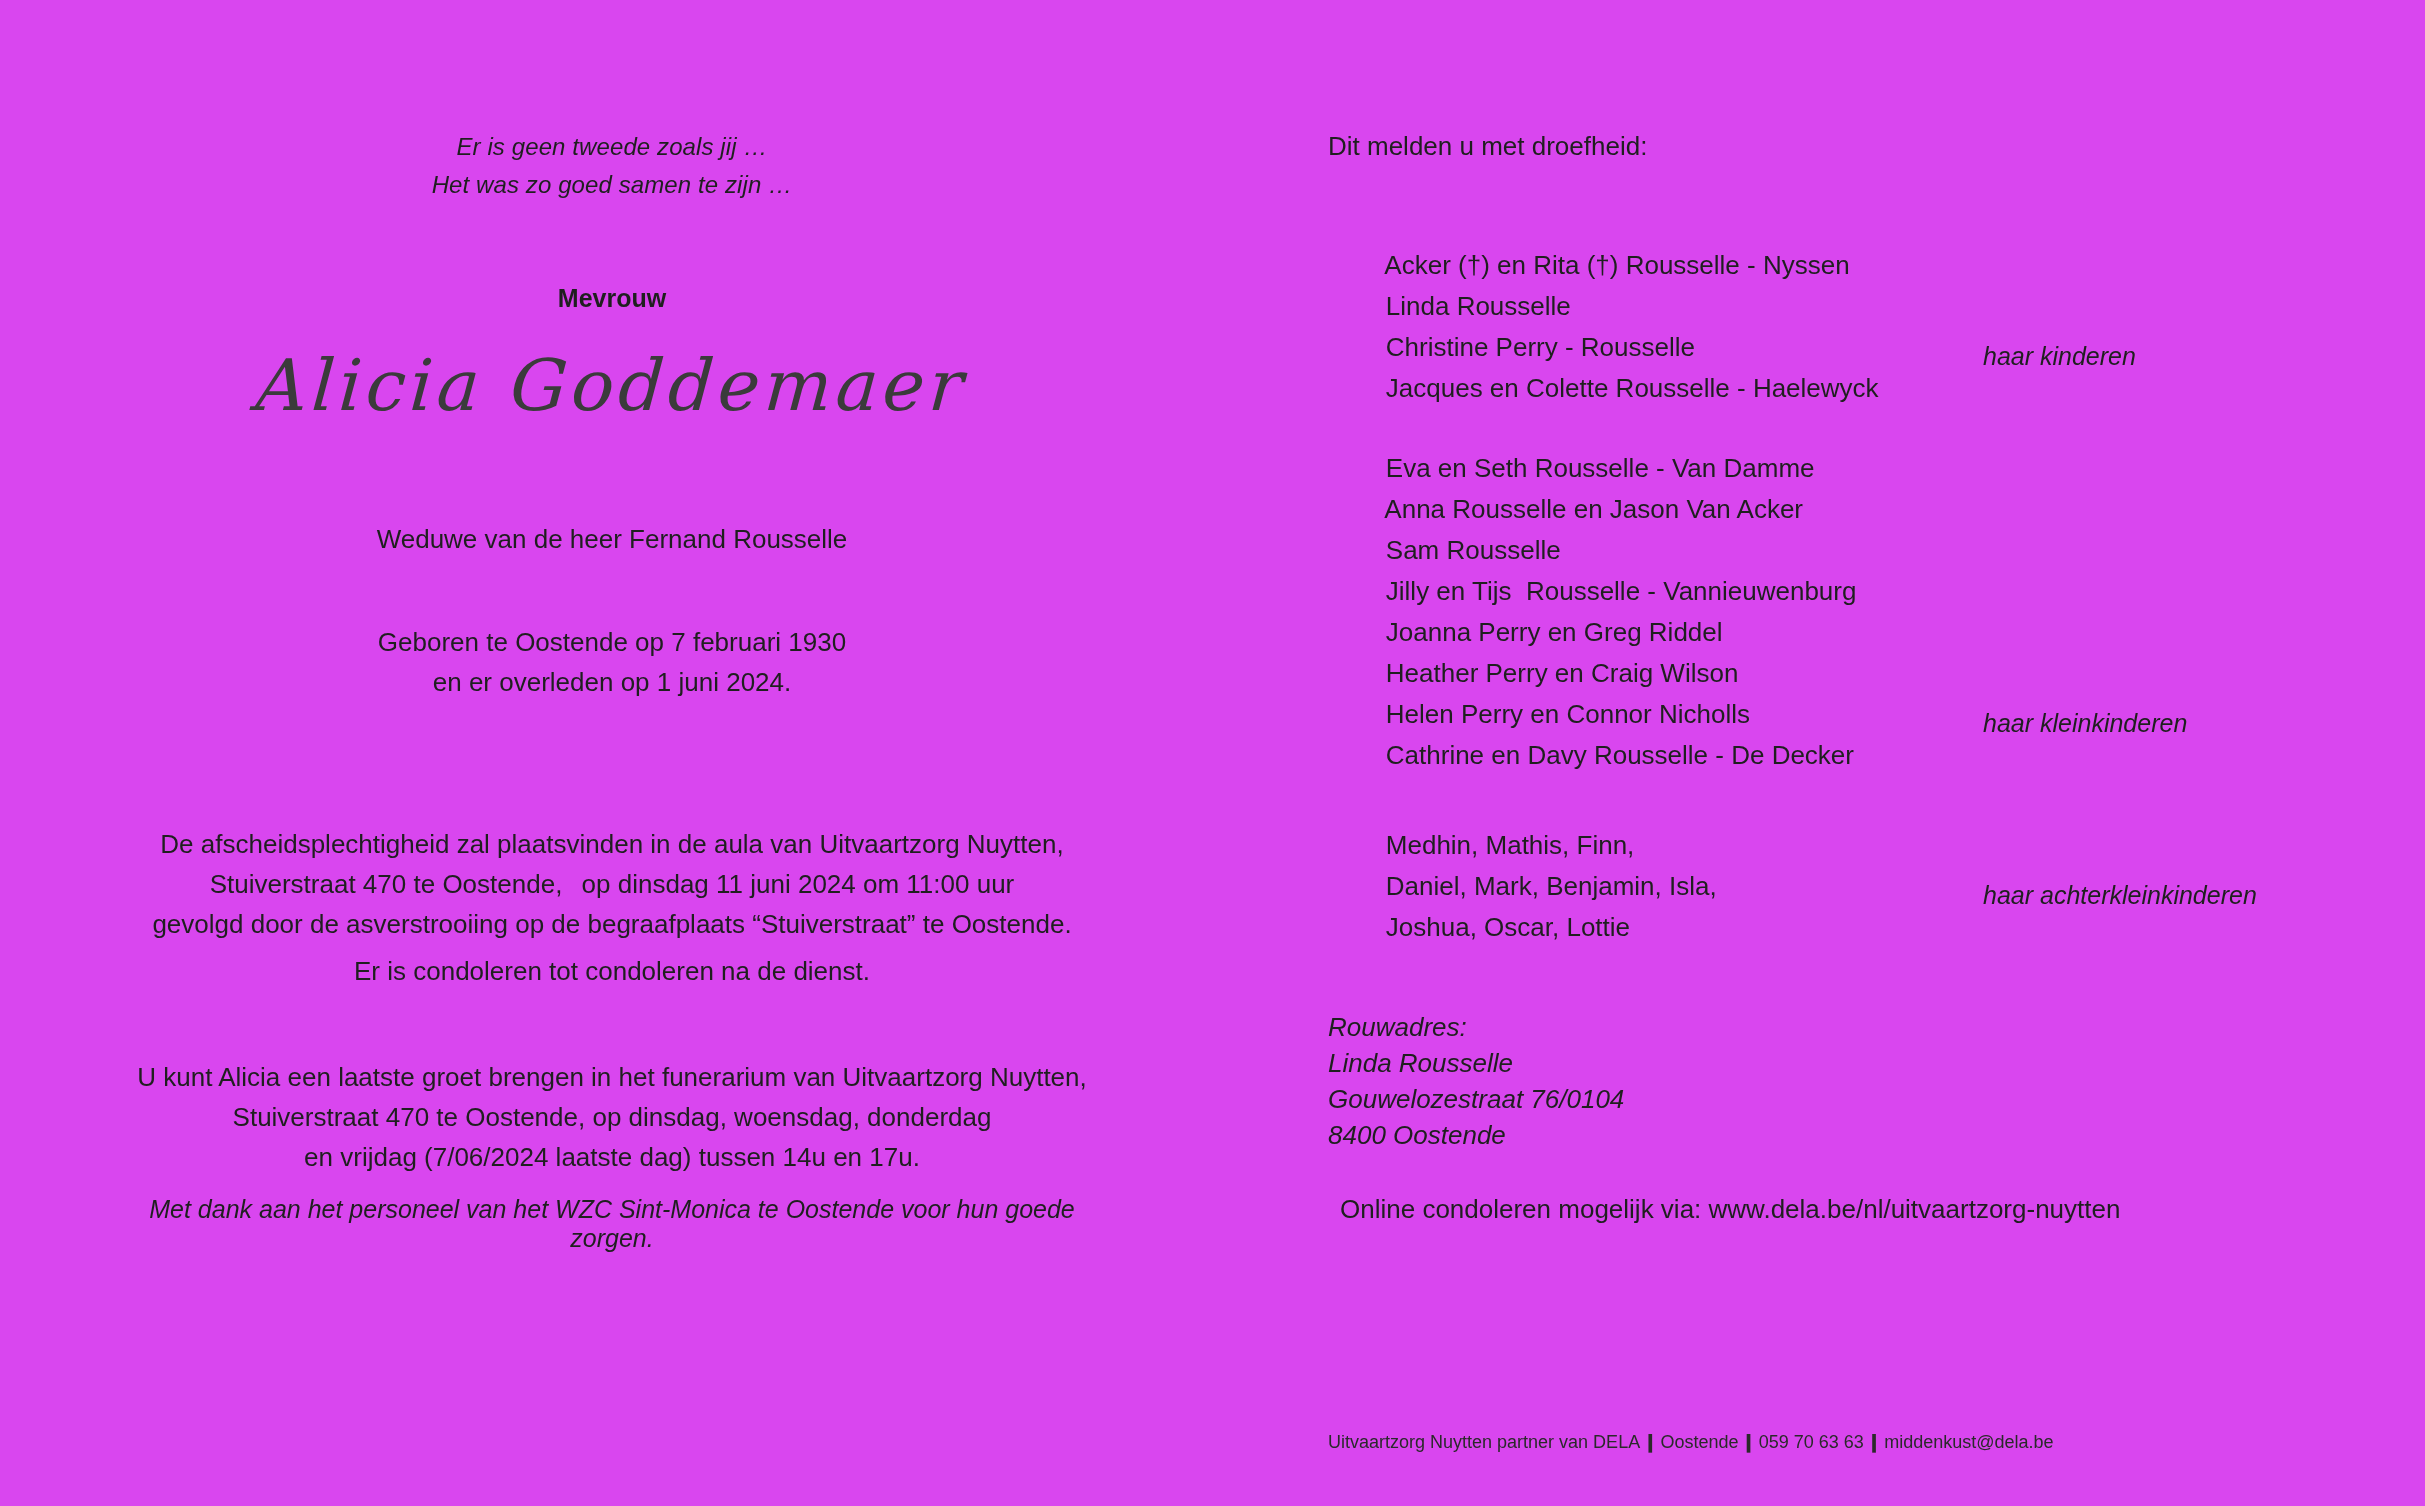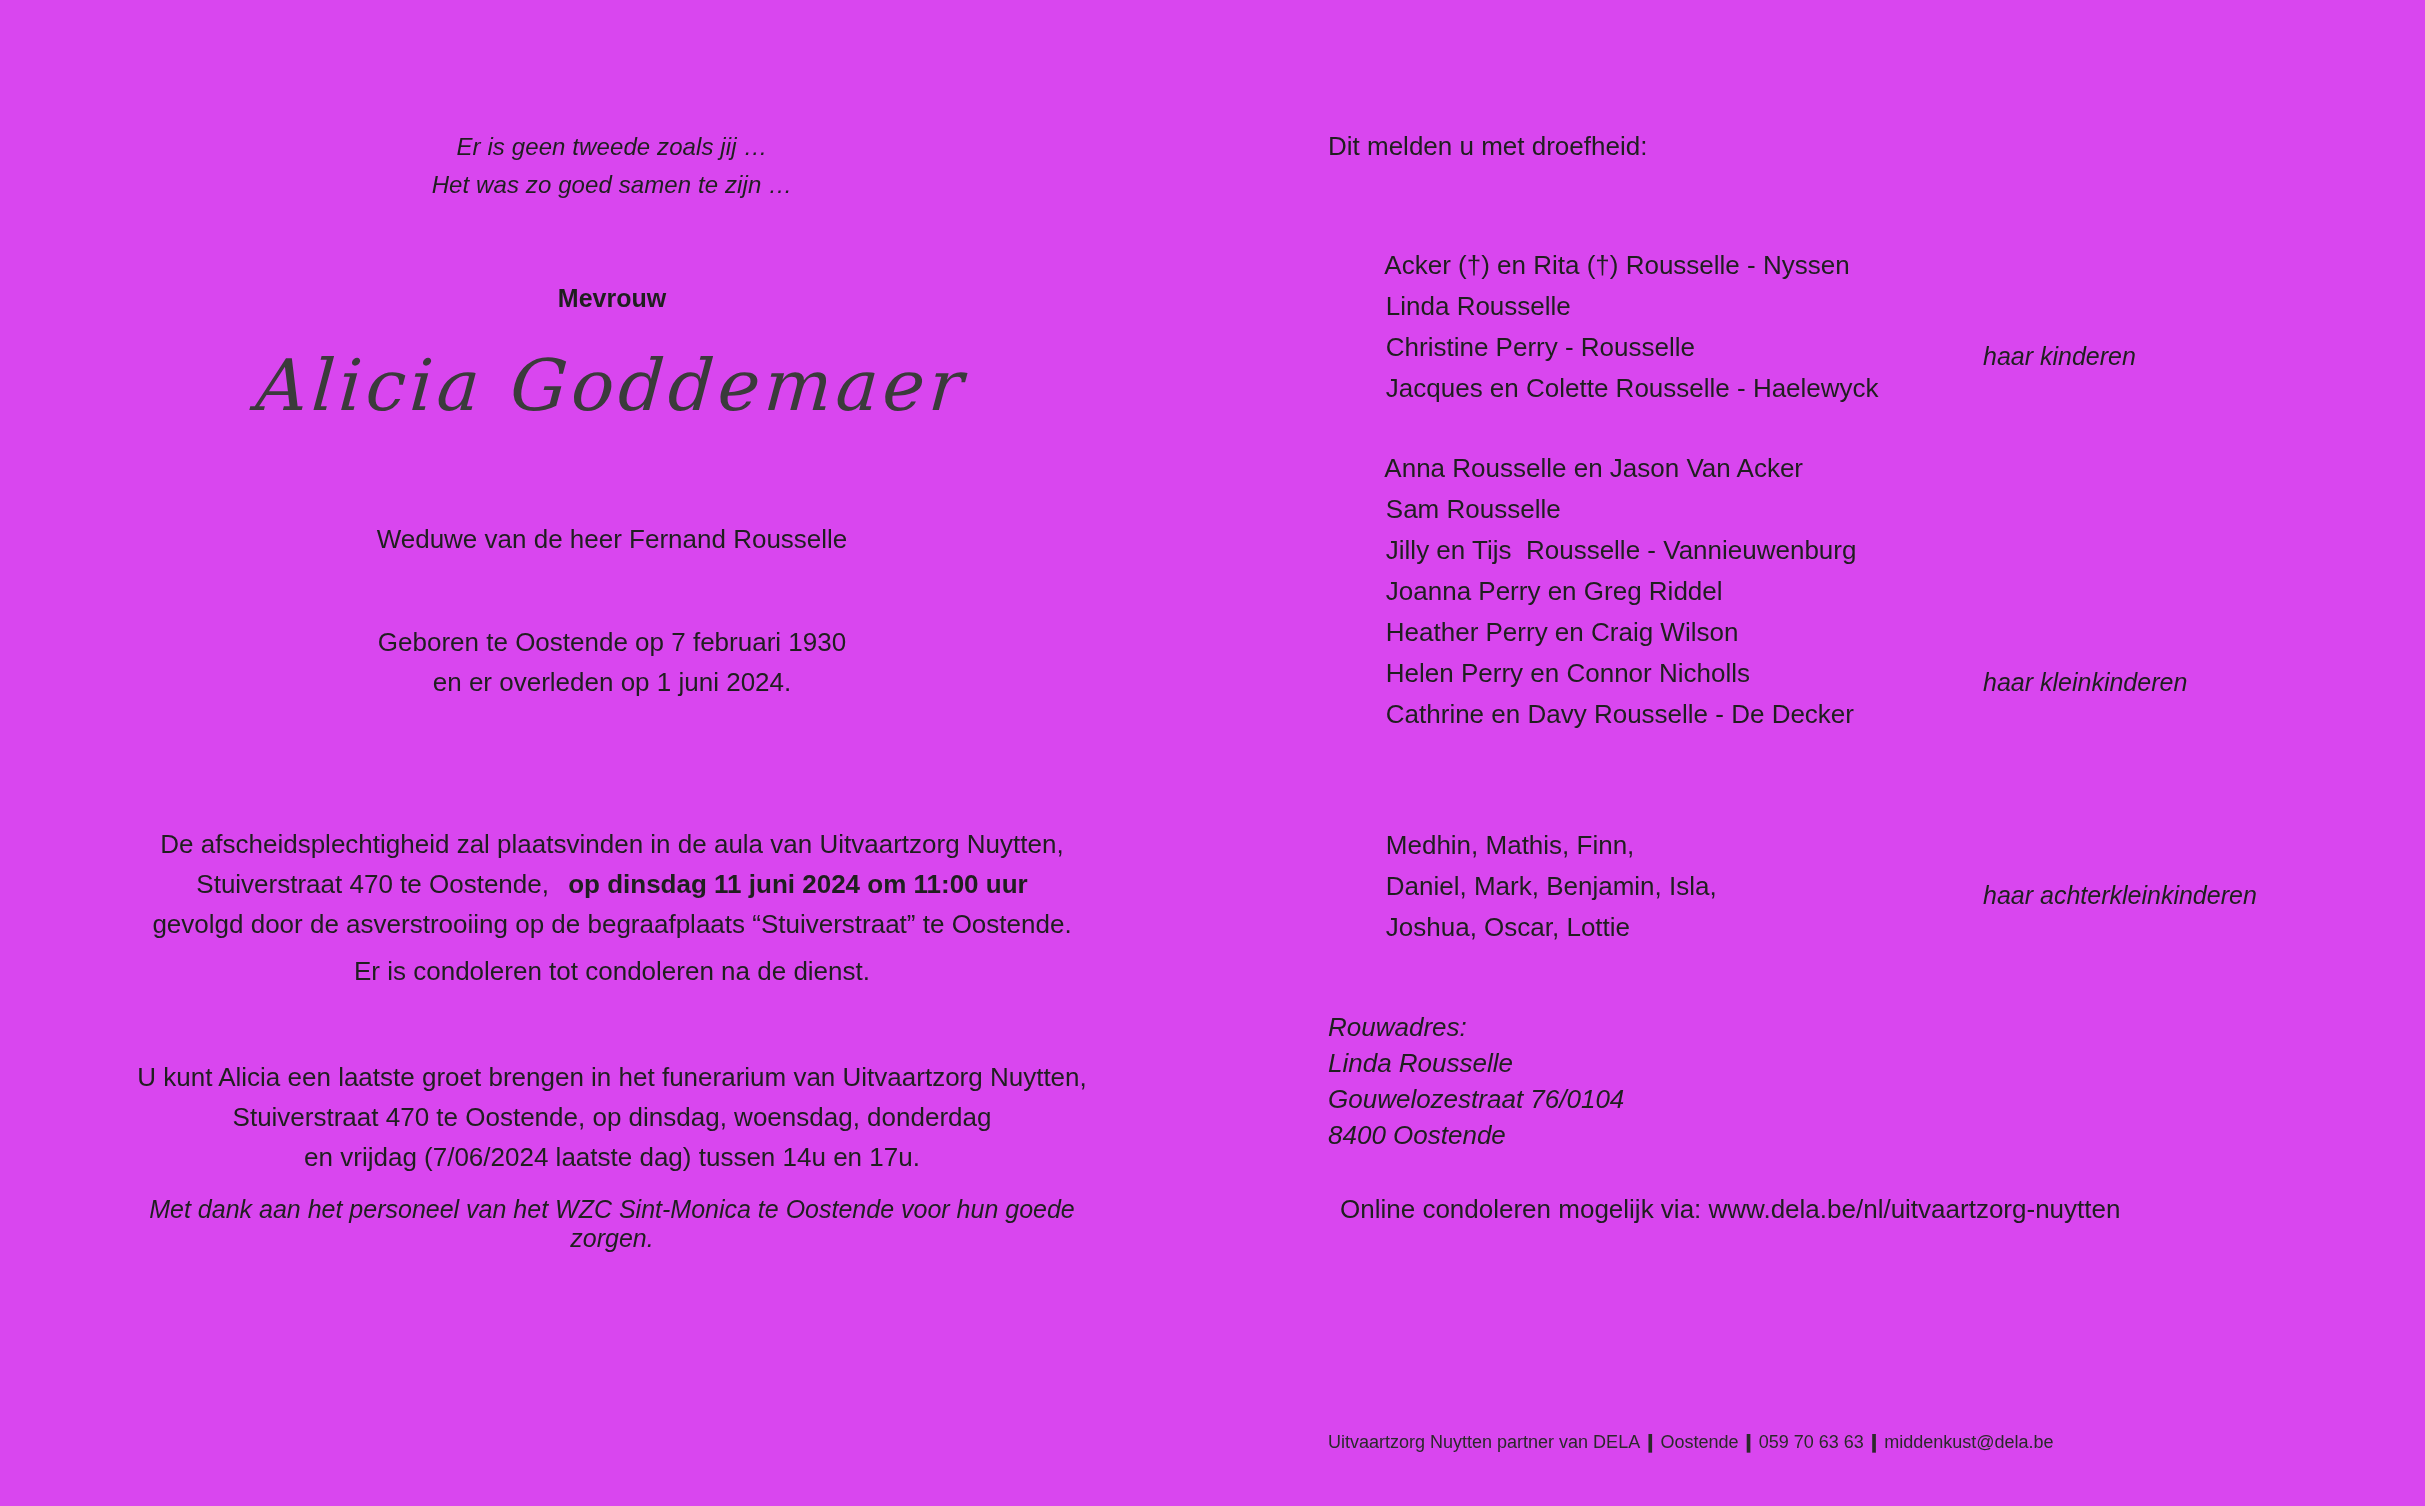--- a/index.html
+++ b/index.html
@@ -94,21 +94,21 @@
   .ceremony {
     position: absolute;
     top: 824px;
     left: 0;
     width: 100%;
     font-size: 26px;
     line-height: 40px;
     font-weight: 300;
     color: #1f1f1f;
   }
-  .ceremony .bold { font-weight: 700; margin-left: 12px; }
+  .ceremony .bold { font-weight: 400; margin-left: 12px; }
 
   .condolence-note {
     position: absolute;
     top: 956px;
     left: 0;
     width: 100%;
     font-size: 26px;
     font-weight: 300;
     color: #1f1f1f;
   }
@@ -271,20 +271,23 @@
       <div class="name-row">
         <span>Christine Perry - Rousselle</span>
       </div>
       <div class="name-row">
         <span>Jacques en Colette Rousselle - Haelewyck</span>
         <span class="relation-label">haar kinderen</span>
       </div>
     </div>
 
     <div class="name-group group-grandchildren">
+      <div class="name-row">
+        <span>Eva en Seth Rousselle - Van Damme</span>
+      </div>
       <div class="name-row">
         <span>Anna Rousselle en Jason Van Acker</span>
       </div>
       <div class="name-row">
         <span>Sam Rousselle</span>
       </div>
       <div class="name-row">
         <span>Jilly en Tijs  Rousselle - Vannieuwenburg</span>
       </div>
       <div class="name-row">

